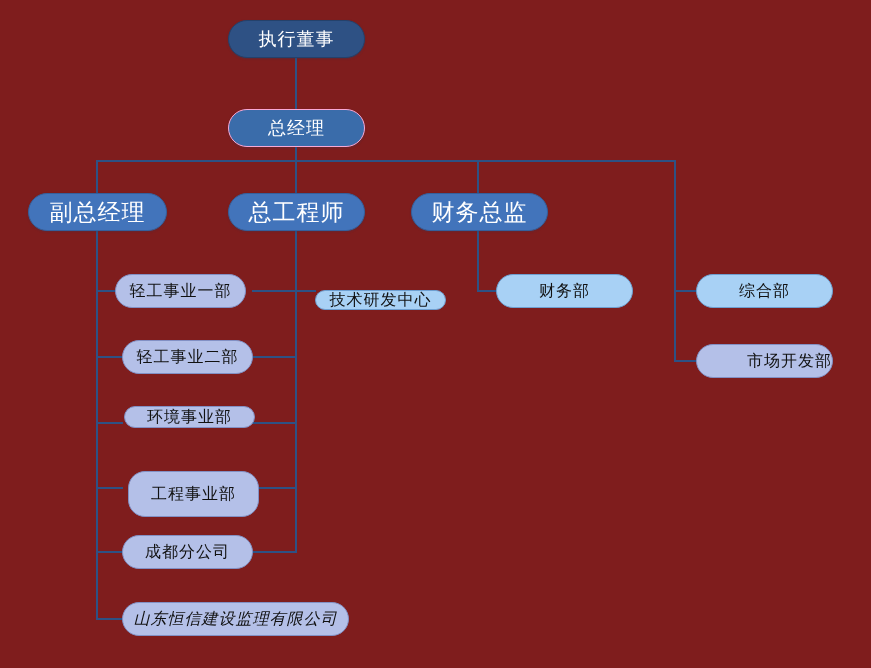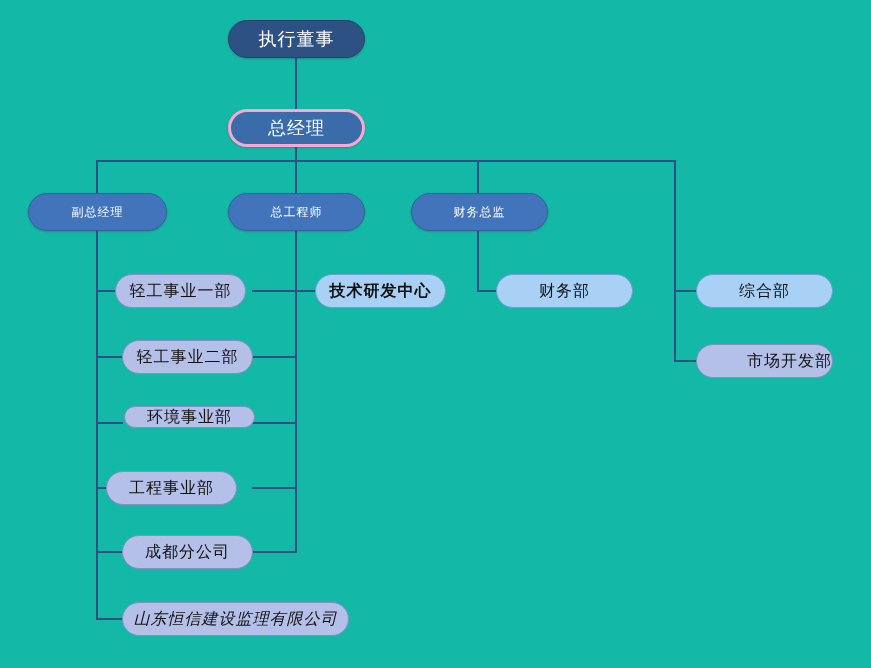--- a/index.html
+++ b/index.html
@@ -8,21 +8,21 @@
     padding: 0;
     background: #ffffff;
   }
   body {
     font-family: "Liberation Sans", "DejaVu Sans", sans-serif;
   }
   #chart-root {
     position: relative;
     width: 871px;
     height: 668px;
-    background: #14b8a6;
+    background: #7f1d1d;
     overflow: hidden;
   }
   #connector-layer {
     position: absolute;
     left: 0;
     top: 0;
     width: 871px;
     height: 668px;
   }
   .node {
@@ -44,32 +44,32 @@
   .tier-exec {
     background: #2E5184;
     border: 1px solid #24416B;
     color: #ffffff;
     border-radius: 18px;
     font-size: 18px;
     box-shadow: 0 1px 2px rgba(40,60,95,0.35);
   }
   .tier-gm {
     background: #3A6CAA;
-    border: 3px solid #f9a8d4;
+    border: 1px solid #f9a8d4;
     color: #ffffff;
     border-radius: 18px;
     font-size: 18px;
     box-shadow: 0 1px 2px rgba(40,60,95,0.30);
   }
   .tier-vp {
     background: #4274BB;
     border: 1px solid #35609C;
     color: #ffffff;
     border-radius: 18px;
-    font-size: 12px;
+    font-size: 23px;
     box-shadow: 0 1px 2px rgba(40,60,95,0.28);
   }
   .tier-dept-light {
     background: #A8D1F5;
     border: 1px solid #6E9FD0;
     color: #111111;
     border-radius: 18px;
     font-size: 16px;
   }
   .tier-dept-periwinkle {
@@ -129,30 +129,30 @@
       </div>
       <div class="node tier-dept-periwinkle" style="left: 115px; top: 274px; width: 131px; height: 34px; border-radius: 17px;">
         <span class="node-label">轻工事业一部</span>
       </div>
       <div class="node tier-dept-periwinkle" style="left: 122px; top: 340px; width: 131px; height: 34px; border-radius: 17px;">
         <span class="node-label">轻工事业二部</span>
       </div>
       <div class="node tier-dept-periwinkle" style="left: 124px; top: 406px; width: 131px; height: 22px; border-radius: 17px; justify-content: center;">
         <span class="node-label">环境事业部</span>
       </div>
-      <div class="node tier-dept-periwinkle" style="left: 106px; top: 471px; width: 131px; height: 34px; border-radius: 17px;">
+      <div class="node tier-dept-periwinkle" style="left: 128px; top: 471px; width: 131px; height: 46px; border-radius: 17px;">
         <span class="node-label">工程事业部</span>
       </div>
       <div class="node tier-dept-periwinkle" style="left: 122px; top: 535px; width: 131px; height: 34px; border-radius: 17px;">
         <span class="node-label">成都分公司</span>
       </div>
       <div class="node tier-dept-periwinkle" style="left: 122px; top: 602px; width: 227px; height: 34px; border-radius: 17px; font-style: italic;">
         <span class="node-label">山东恒信建设监理有限公司</span>
       </div>
-      <div class="node tier-dept-light" style="left: 315px; top: 274px; width: 131px; height: 34px; border-radius: 17px; font-weight: bold;">
+      <div class="node tier-dept-light" style="left: 315px; top: 290px; width: 131px; height: 20px; border-radius: 17px;">
         <span class="node-label">技术研发中心</span>
       </div>
       <div class="node tier-dept-light" style="left: 496px; top: 274px; width: 137px; height: 34px; border-radius: 17px;">
         <span class="node-label">财务部</span>
       </div>
       <div class="node tier-dept-light" style="left: 696px; top: 274px; width: 137px; height: 34px; border-radius: 17px;">
         <span class="node-label">综合部</span>
       </div>
       <div class="node tier-dept-periwinkle" style="left: 696px; top: 344px; width: 137px; height: 34px; border-radius: 17px; justify-content: flex-end;">
         <span class="node-label">市场开发部</span>

